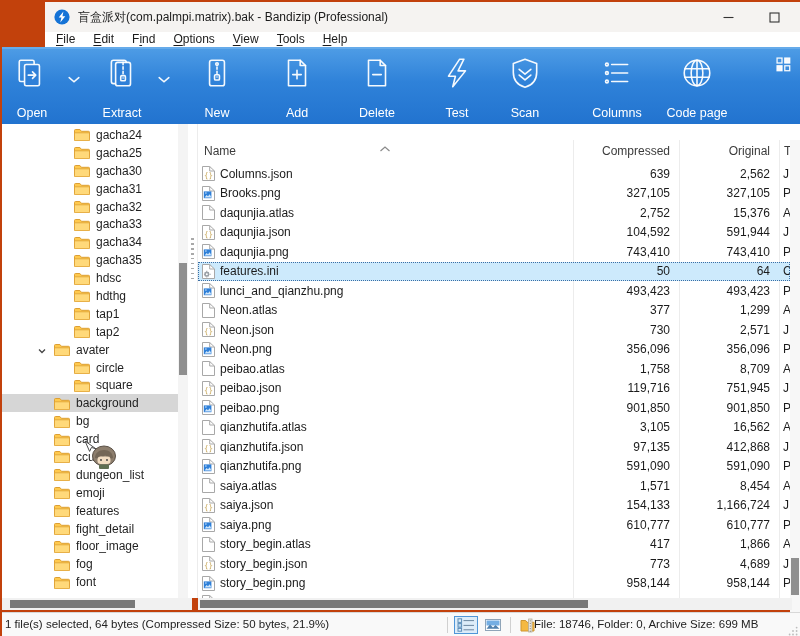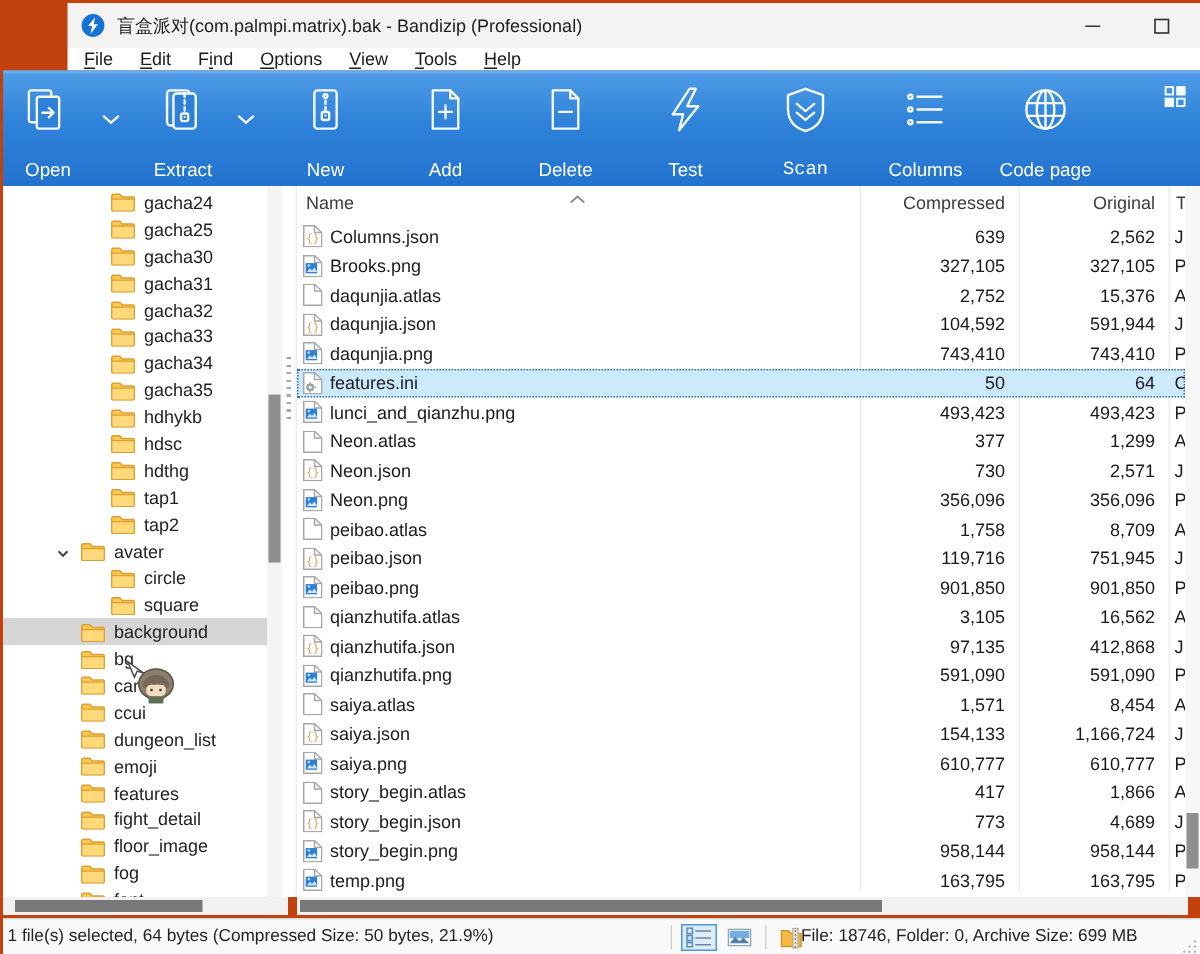--- a/index.html
+++ b/index.html
@@ -36,21 +36,21 @@
   .tree-chevron{position:absolute;left:35px;top:4px;width:10px;height:10px;}
   .tree-ficon{display:inline-flex;margin-right:6px;flex:none;}
   .tree-label{color:#1f1f1f;}
   .v-scroll{position:absolute;top:0;width:10px;height:474px;background:#f4f4f4;}
   .sidebar-vscroll{left:176px;}
   .v-thumb{position:absolute;left:1px;width:8px;background:#8f8f8f;}
   .splitter{position:absolute;left:186px;top:0;width:9px;height:474px;background:#fff;border-right:1px solid #ececec;}
   .grip{position:absolute;left:3px;top:114px;width:3px;height:44px;
     background:repeating-linear-gradient(180deg,#a9a9a9 0 1.5px,transparent 1.5px 5px);}
   
-  .filelist{position:absolute;left:196px;top:0;right:0;height:474px;}
+  .filelist{position:absolute;left:196px;top:16px;right:0;height:474px;}
   .fl-header{position:absolute;top:0;left:0;right:10px;height:24px;color:#3c3c3c;}
   .h-name{position:absolute;left:6px;top:4px;}
   .sort-caret{position:absolute;left:181px;top:1px;width:12px;height:6px;}
   .h-comp{position:absolute;left:280px;top:4px;width:192px;text-align:right;}
   .h-orig{position:absolute;left:381px;top:4px;width:191px;text-align:right;}
   .h-type{position:absolute;left:586px;top:4px;width:18px;overflow:hidden;white-space:nowrap;}
   .col-sep{position:absolute;top:0;bottom:4px;width:1px;background:#ececec;}
   .fl-rows{position:absolute;top:24px;left:0;right:10px;}
   .fl-row{height:19.5px;display:flex;align-items:center;cursor:default;}
   .fl-row.selected{background:var(--selection-blue,#cdeafc);outline:1px dotted #3a6ea5;outline-offset:-1px;}
@@ -190,21 +190,21 @@
         <div class="tb-label">Delete</div>
       </div>
       <div class="tb-group" style="left: 415px;">
         <div class="tb-icon">
           <svg class="ti" width="34" height="34" viewBox="0 0 32 32">
             <path d="M18.5 3 8 19h6.5L12 29l12-15h-7l5.5-11z"></path>
           </svg>
         </div>
         <div class="tb-label">Test</div>
       </div>
-      <div class="tb-group" style="left: 495px; font-family: Liberation Mono, monospace;">
+      <div class="tb-group" style="left: 483px;">
         <div class="tb-icon">
           <svg class="ti" width="34" height="34" viewBox="0 0 32 32">
             <path d="M16 3l11 4v8.5C27 23 22.5 27.5 16 29.5 9.5 27.5 5 23 5 15.5V7z"></path>
             <path d="M10.5 12.5 16 17l5.5-4.5M10.5 18 16 22.5 21.5 18"></path>
           </svg>
         </div>
         <div class="tb-label">Scan</div>
       </div>
       <div class="tb-group" style="left: 575px;">
         <div class="tb-icon">
@@ -298,29 +298,20 @@
             <span class="tree-label">gacha34</span>
           </div>
           <div class="tree-row lvl2">
             <span class="tree-ficon">
               <svg width="16" height="13" viewBox="0 0 16 13">
                 <path d="M.5 2.5a1 1 0 0 1 1-1h4.4l1.5 1.8h7.1a1 1 0 0 1 1 1v7.4a1 1 0 0 1-1 1h-13a1 1 0 0 1-1-1z" fill="#ffc94d" stroke="#dd9f33"></path>
                 <path d="M.5 4.8h15v6.9a1 1 0 0 1-1 1h-13a1 1 0 0 1-1-1z" fill="#ffd97a" stroke="#dd9f33" stroke-width=".8"></path>
               </svg>
             </span>
             <span class="tree-label">gacha35</span>
-          </div>
-          <div class="tree-row lvl2">
-            <span class="tree-ficon">
-              <svg width="16" height="13" viewBox="0 0 16 13">
-                <path d="M.5 2.5a1 1 0 0 1 1-1h4.4l1.5 1.8h7.1a1 1 0 0 1 1 1v7.4a1 1 0 0 1-1 1h-13a1 1 0 0 1-1-1z" fill="#ffc94d" stroke="#dd9f33"></path>
-                <path d="M.5 4.8h15v6.9a1 1 0 0 1-1 1h-13a1 1 0 0 1-1-1z" fill="#ffd97a" stroke="#dd9f33" stroke-width=".8"></path>
-              </svg>
-            </span>
-            <span class="tree-label">hdhykb</span>
           </div>
           <div class="tree-row lvl2">
             <span class="tree-ficon">
               <svg width="16" height="13" viewBox="0 0 16 13">
                 <path d="M.5 2.5a1 1 0 0 1 1-1h4.4l1.5 1.8h7.1a1 1 0 0 1 1 1v7.4a1 1 0 0 1-1 1h-13a1 1 0 0 1-1-1z" fill="#ffc94d" stroke="#dd9f33"></path>
                 <path d="M.5 4.8h15v6.9a1 1 0 0 1-1 1h-13a1 1 0 0 1-1-1z" fill="#ffd97a" stroke="#dd9f33" stroke-width=".8"></path>
               </svg>
             </span>
             <span class="tree-label">hdsc</span>
           </div>

